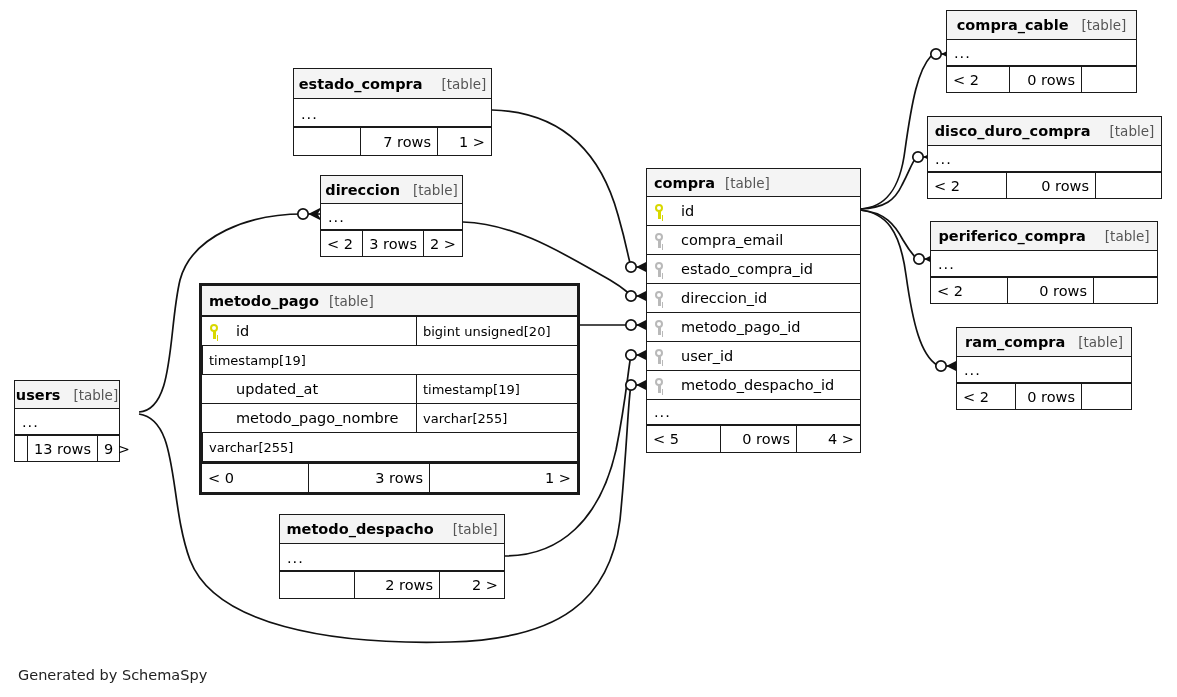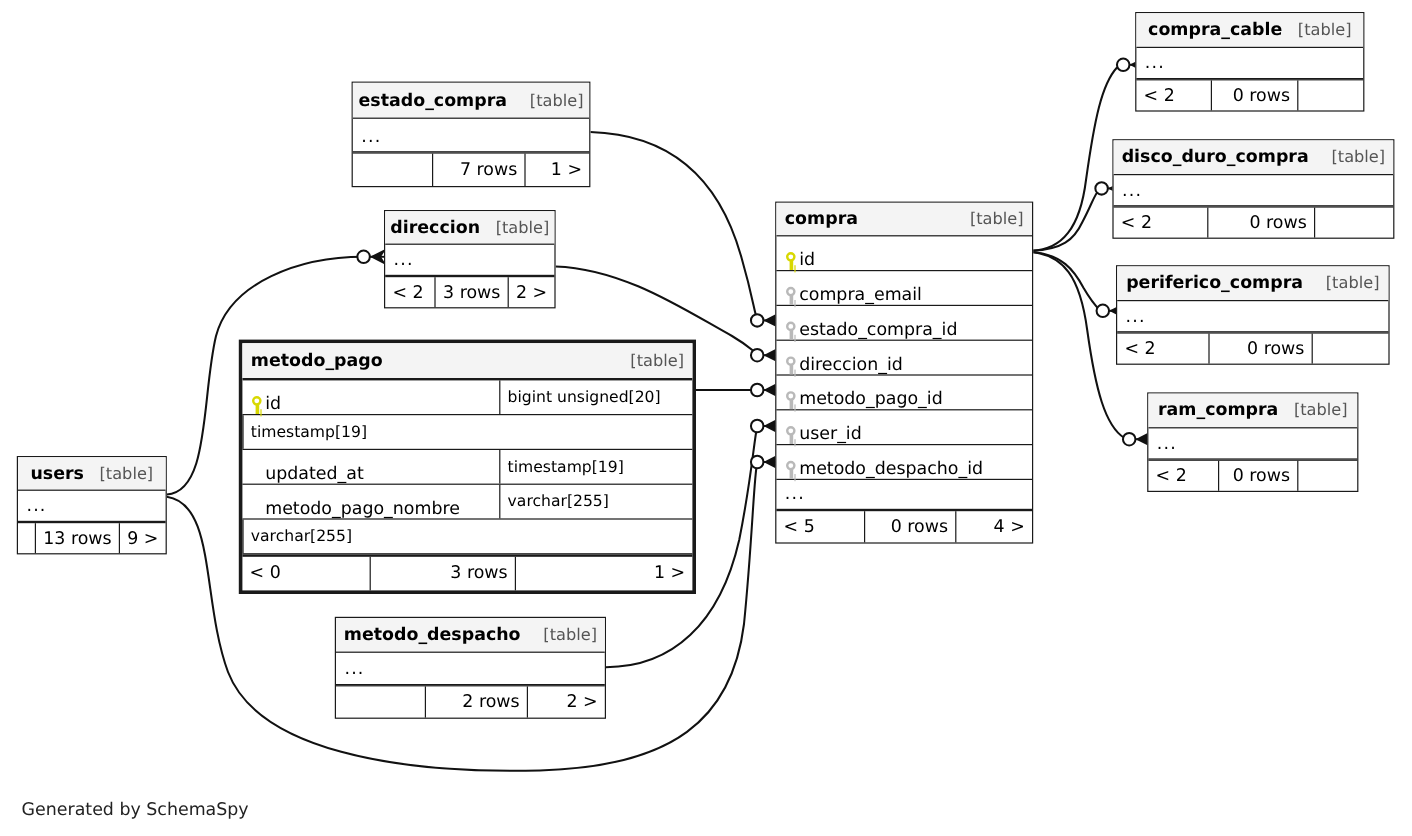--- a/index.html
+++ b/index.html
@@ -42,25 +42,24 @@
     border-width: 3.2px;
     z-index: 6;
   }
 
   .thead {
     box-sizing: border-box;
     background: #f4f4f4;
     border-bottom: 1.6px solid #1a1a1a;
     display: flex;
     align-items: center;
-    justify-content: space-between;
     padding: 0 7px;
     white-space: nowrap;
   }
-  .focal > .thead { border-bottom-width: 2.2px; gap: 14px; }
+  .focal > .thead { border-bottom-width: 2.2px; }
   .tname {
     font-weight: bold;
     color: #000000;
     font-size: 14.5px;
   }
   .ttype {
     color: #555555;
     font-size: 13.5px;
     padding-left: 10px;
   }
@@ -74,22 +73,22 @@
     box-sizing: border-box;
     display: flex;
     align-items: stretch;
     border-bottom: 1.2px solid #1a1a1a;
     min-height: 29px;
   }
   .crow:last-child { border-bottom: none; }
   .cname {
     flex: 1 1 auto;
     display: flex;
-    align-items: flex-end;
-    gap: 1px;
+    align-items: center;
+    gap: 16px;
     padding: 0 6px 0 7px;
     font-size: 14.5px;
     color: #000;
     white-space: nowrap;
   }
   .ctype {
     flex: 0 0 auto;
     display: flex;
     align-items: center;
     padding: 0 6px;
@@ -239,21 +238,21 @@
     <div class="crow" style="min-height:26px;">
       <span class="ellipsis">...</span>
     </div>
     <div class="tfoot" style="min-height:25px;">
       <span class="fcell l" style="width:43px;">&lt; 2</span>
       <span class="fcell c" style="width:62px;">3 rows</span>
       <span class="fcell r" style="flex:1;">2 &gt;</span>
     </div>
   </div>
 
-  <div class="tbl" style="left:14px; top:380px; width:125px;">
+  <div class="tbl" style="left:14px; top:380px; width:106px;">
     <div class="thead centered" style="height:28px;">
       <span class="tname">users</span>
       <span class="ttype" style="padding-left:4px;">[table]</span>
     </div>
     <div class="crow" style="min-height:26px;">
       <span class="ellipsis">...</span>
     </div>
     <div class="tfoot" style="min-height:25px;">
       <span class="fcell l" style="width:18px;"></span>
       <span class="fcell c" style="width:70px;">13 rows</span>

